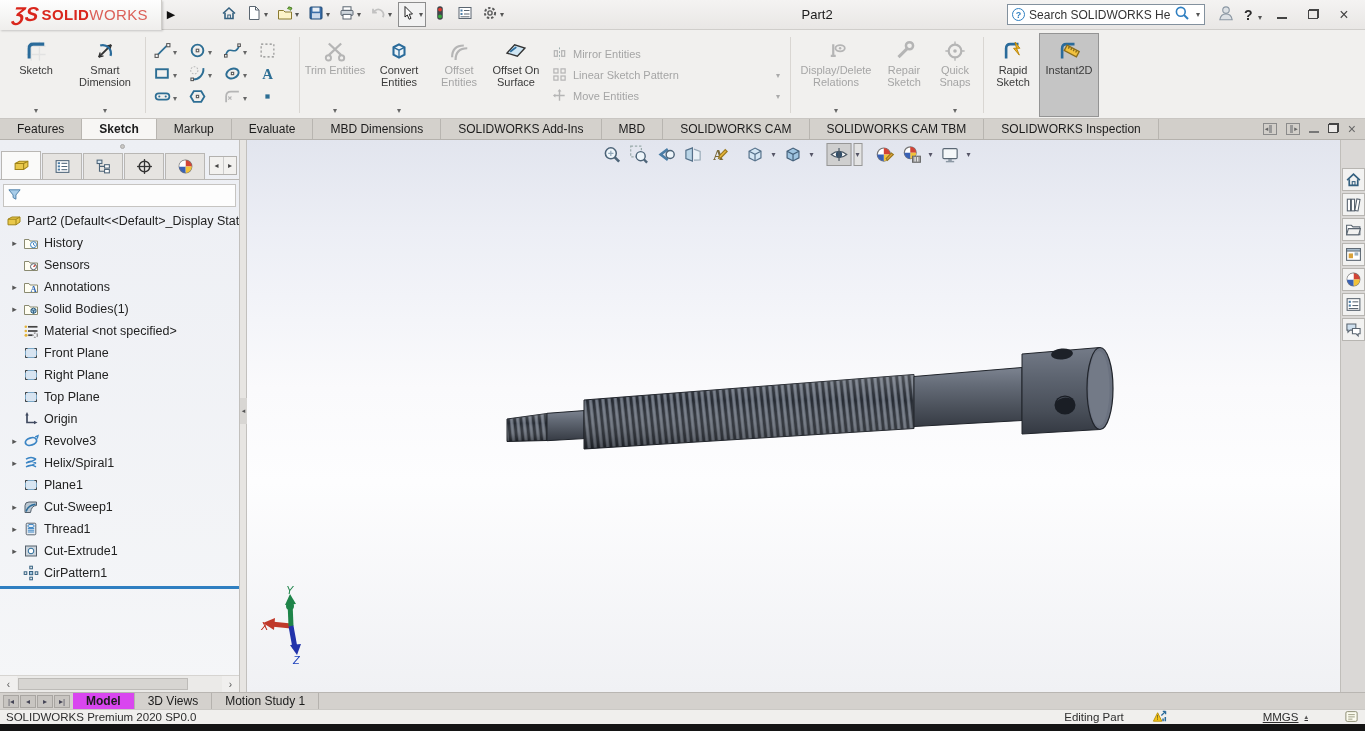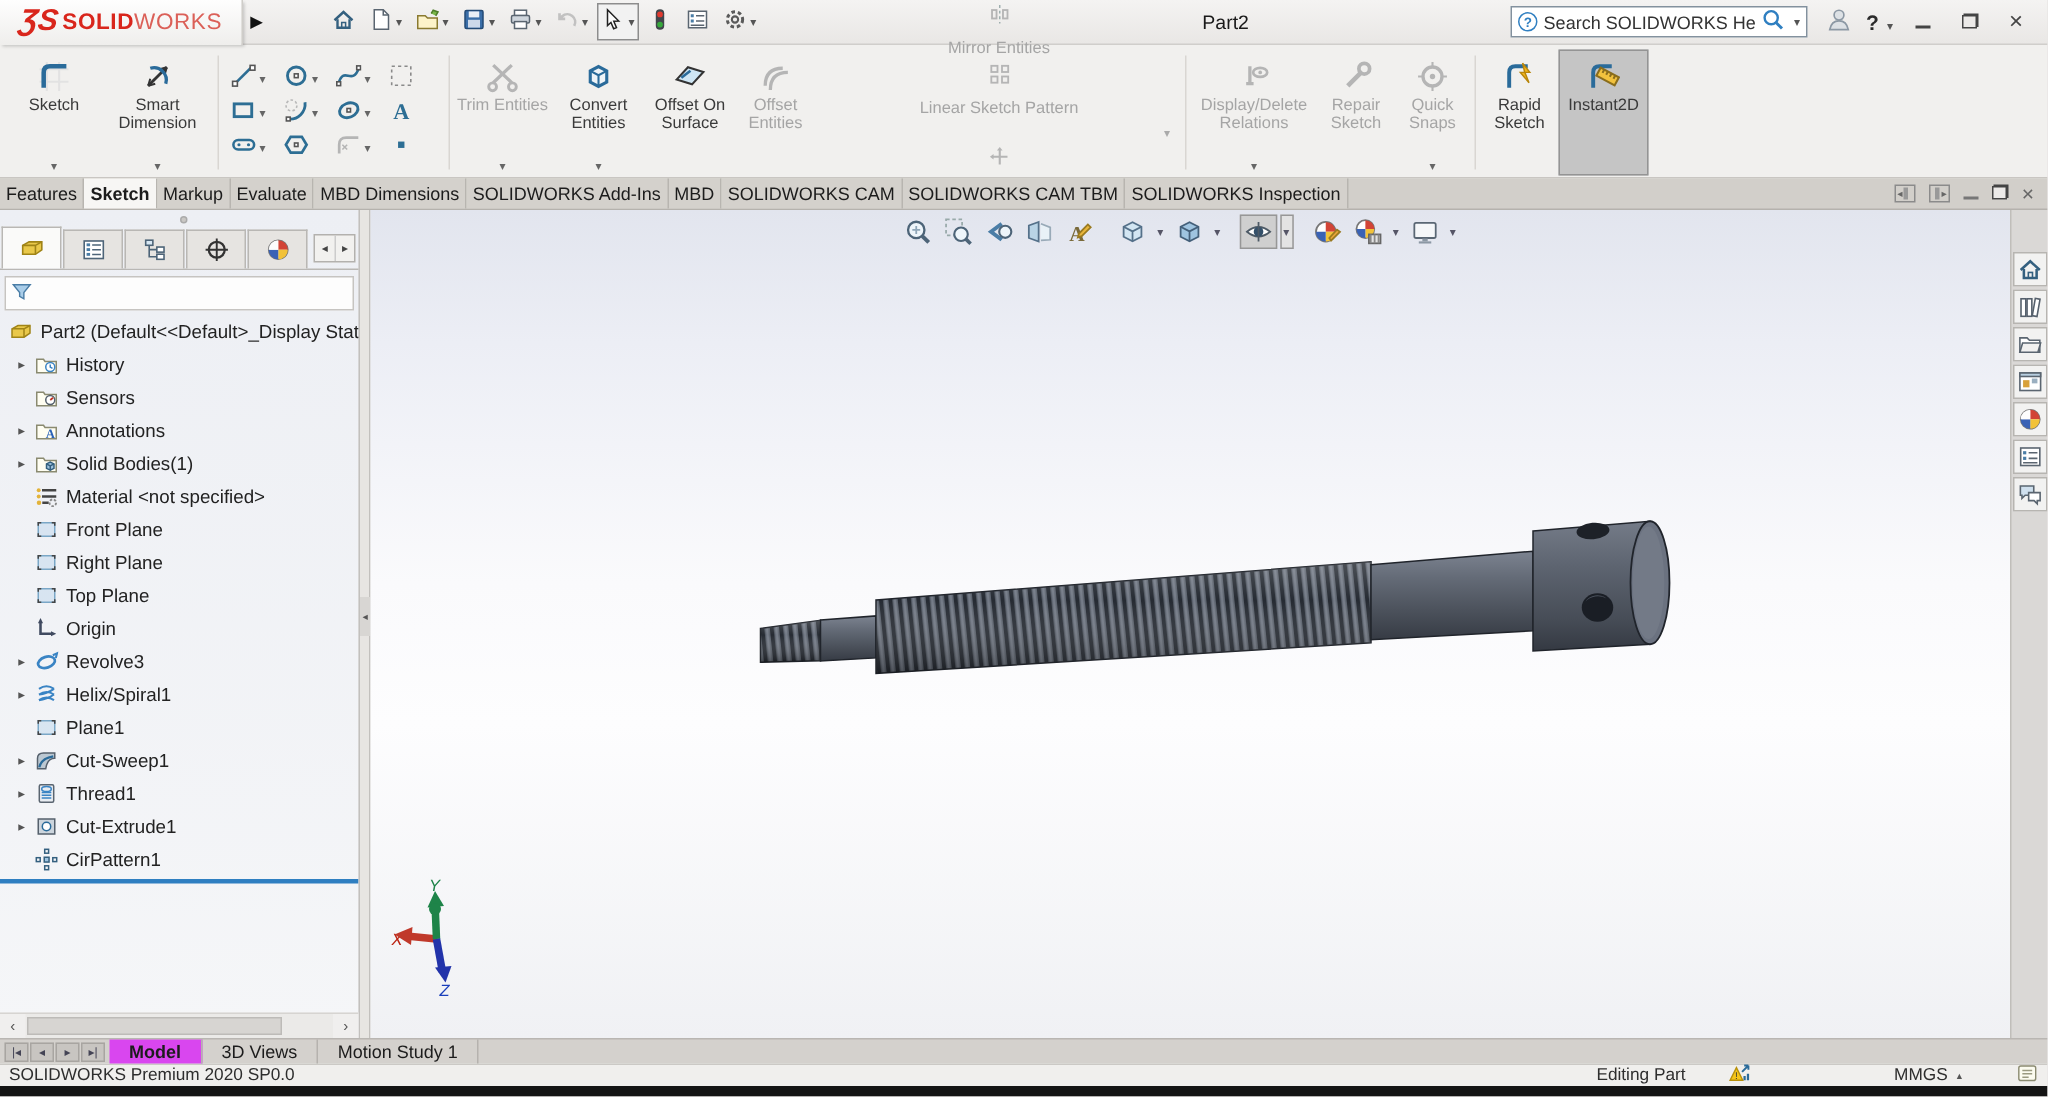--- a/index.html
+++ b/index.html
@@ -37,26 +37,26 @@
   .rbtn .rlabel { flex:1; }
   .rbtn .rdd { height:11px; font-size:8px; color:#666; }
   .rbtn.disabled { color:#a5a5a5; }
   .rbtn.pressed { background:#c5c5c5; border:1px solid #949494; }
   .rbtn.w80 { width:84px; }
   .sketch-grid { display:flex; flex-direction:column; justify-content:center; gap:3px; padding:0 5px; }
   .sg-row { display:flex; align-items:center; gap:3px; }
   .sg-cell { display:flex; align-items:center; width:32px; }
   .sg-dd { font-size:8px; color:#666; margin-left:2px; }
   .mirror-stack { display:flex; flex-direction:column; justify-content:center; gap:4px; padding:0 7px; }
-  .ms-row { display:flex; align-items:center; gap:6px; font-size:11px; color:#a5a5a5; width:228px;flex-direction:column; }
+  .ms-row { display:flex; align-items:center; gap:6px; font-size:11px; color:#a5a5a5; width:228px; }
   .ms-dd { margin-left:auto; font-size:8px; color:#aaa; }
 
   
   .cmdtabs { height:21px; background:#d2cfca; border-bottom:1px solid #b5b2ad; display:flex; align-items:stretch; }
-  .ctab { padding:0 4px; display:flex; align-items:center; font-size:12px; border-right:1px solid #b8b5b0; background:#d4d1cc; color:#1c1c1c; }
+  .ctab { padding:0 17px; display:flex; align-items:center; font-size:12px; border-right:1px solid #b8b5b0; background:#d4d1cc; color:#1c1c1c; }
   .ctab.active { background:#f7f6f4; font-weight:bold; }
   .doc-controls { margin-left:auto; display:flex; align-items:center; gap:9px; padding-right:9px; color:#767676; }
   .pane-ico { width:14px; height:12px; border:1px solid #8b8b8b; display:flex; align-items:center; font-size:7px; color:#666; }
   .pane-ico.l::before { content:"◂"; margin-left:1px; border-right:3px solid #999; padding-right:1px; }
   .pane-ico.r { justify-content:flex-end; } .pane-ico.r::after { content:"▸"; margin-right:1px; border-left:3px solid #999; padding-left:1px; }
 
   
   .main { height:552px; display:flex; position:relative; }
   .ftree { width:240px; flex:none; background:linear-gradient(#edeff4,#f5f6f8); border-right:1px solid #c2c0bd; display:flex; flex-direction:column; position:relative; }
   .drag-dot { position:absolute; top:4px; left:50%; width:5px; height:5px; border-radius:50%; background:#c9c7c4; border:1px solid #aaa; }
@@ -98,21 +98,21 @@
   .tp-btn { width:23px; height:23px; background:#f2f2f1; border:1px solid #b7b5b1; display:flex; align-items:center; justify-content:center; }
 
   
   .modeltabs { height:17px; background:#d4d1cd; border-top:1px solid #b9b6b2; display:flex; align-items:stretch; }
   .mt-nav { display:flex; align-items:center; gap:1px; padding:0 3px; }
   .mt-nav span { width:16px; height:13px; background:#c8c5c1; border:1px solid #a8a5a1; color:#445; font-size:8px; display:flex; align-items:center; justify-content:center; }
   .mtab { padding:0 13px; display:flex; align-items:center; font-size:12px; border-right:1px solid #b5b2ae; color:#1c1c1c; }
   .mtab.active { background:#d946ef; font-weight:bold; }
   .statusbar { height:15px; background:#f0efed; border-top:1px solid #cbc9c5; display:flex; align-items:center; font-size:11.5px; color:#2e2e2e; padding:0 6px;justify-content:space-between; }
   .sb-right { margin-left:auto; display:flex; align-items:center; }
-  .sb-units { display:flex; align-items:center; gap:6px; }
+  .sb-units { display:flex; align-items:center; gap:6px;text-decoration:underline; }
   .bottom-edge { height:7px; background:#141414; }
 </style>
 </head>
 <body>
 
 <div id="app">
 
   <div class="titlebar">
     <div class="logo-box">
       <span class="logo-ds">ƷS</span>
@@ -343,37 +343,37 @@
     <div class="rbtn">
       <span class="ricon">
           <svg width="22" height="22" viewBox="0 0 16 16">
             <path d="M4,5.3 L8,3.2 L12,5.3 L12,10.7 L8,12.8 L4,10.7 Z" fill="#eef4f8" stroke="#2a6b9a" stroke-width="1.5"></path>
             <path d="M4,5.3 L8,7.4 L12,5.3 M8,7.4 V12.8" fill="none" stroke="#2a6b9a"></path>
           </svg>
         </span>
       <span class="rlabel">Convert Entities</span>
         <span class="rdd">▾</span>
     </div>
+    <div class="rbtn disabled" style="width:56px">
+      <span class="ricon">
+          <svg width="22" height="22" viewBox="0 0 16 16">
+            <path d="M3,12.5 q0,-8.5 8.5,-8.5 M5.5,14.5 q0,-8.5 8.5,-8.5" fill="none" stroke="#b5b5b5" stroke-width="1.6"></path>
+          </svg>
+        </span>
+      <span class="rlabel">Offset Entities</span>
+        <span class="rdd"></span>
+    </div>
     <div class="rbtn" style="width:58px">
       <span class="ricon">
           <svg width="22" height="22" viewBox="0 0 16 16">
             <path d="M1.5,9.5 L7,3.5 L14.5,5.8 L9,11.8 Z" fill="#cfe6f4" stroke="#333"></path>
             <path d="M3.8,8.6 L8.2,5.2" stroke="#2a6b9a" stroke-width="1.3"></path>
           </svg>
         </span>
       <span class="rlabel">Offset On Surface</span>
-    </div>
-    <div class="rbtn disabled" style="width:56px">
-      <span class="ricon">
-          <svg width="22" height="22" viewBox="0 0 16 16">
-            <path d="M3,12.5 q0,-8.5 8.5,-8.5 M5.5,14.5 q0,-8.5 8.5,-8.5" fill="none" stroke="#b5b5b5" stroke-width="1.6"></path>
-          </svg>
-        </span>
-      <span class="rlabel">Offset Entities</span>
-        <span class="rdd"></span>
     </div>
     <div class="mirror-stack">
       <div class="ms-row">
         <span><svg width="15" height="15" viewBox="0 0 16 16">
               <path d="M8,1.5 V14.5" stroke="#9aa" stroke-dasharray="2,2"></path>
               <rect x="2.5" y="5" width="3.2" height="6" fill="none" stroke="#b5b5b5" stroke-width="1.3"></rect>
               <rect x="10.3" y="5" width="3.2" height="6" fill="none" stroke="#b5b5b5" stroke-width="1.3"></rect>
             </svg></span>
         <span>Mirror Entities</span>
       </div>

